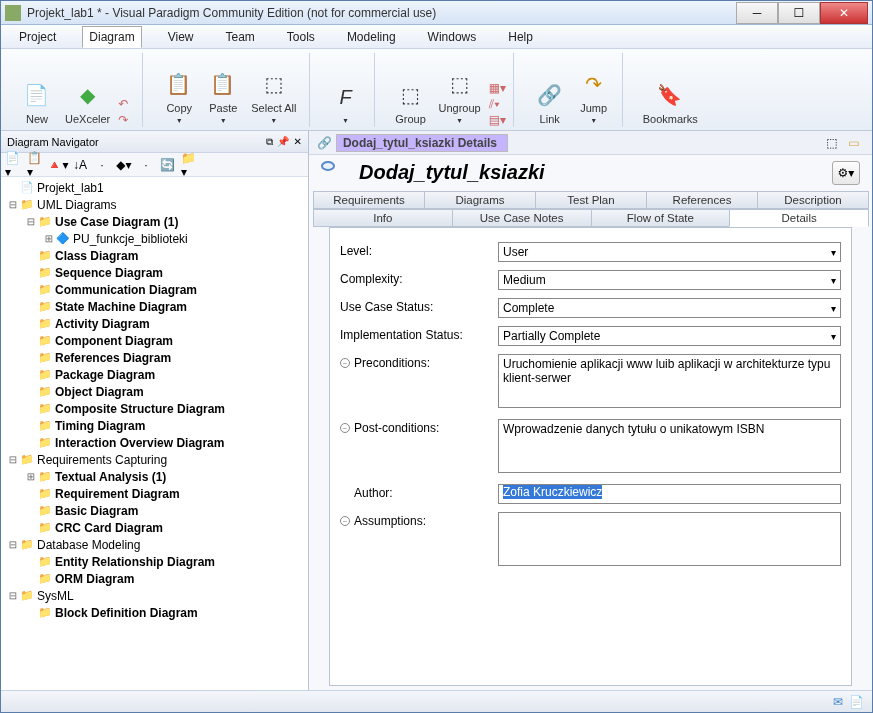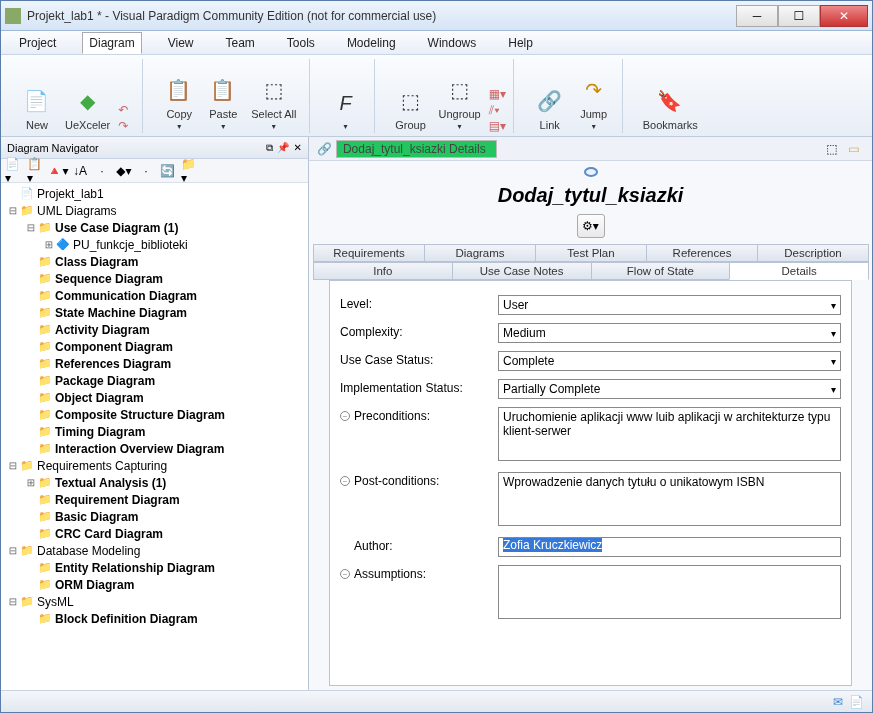--- a/index.html
+++ b/index.html
@@ -1,20 +1,20 @@
 <!DOCTYPE html>
 <html><head>
 <meta charset="utf-8">
 <style>
 * { box-sizing: border-box; margin: 0; padding: 0; font-family: "Segoe UI", Tahoma, sans-serif; }
 body { background: #d8e4f0; width: 873px; height: 713px; overflow: hidden; }
 
 .window { width: 873px; height: 713px; border: 1px solid #5a7ca8; background: #fff; display: flex; flex-direction: column; }
 
-.titlebar { height: 30px; background: linear-gradient(#eef4fc, #d6e4f6); display: flex; align-items: center; padding: 0 4px; border-bottom: 1px solid #a0b8d8; }
+.titlebar { height: 24px; background: linear-gradient(#eef4fc, #d6e4f6); display: flex; align-items: center; padding: 0 4px; border-bottom: 1px solid #a0b8d8; }
 .titlebar-icon { width: 16px; height: 16px; background: #8a6; margin-right: 6px; }
 .titlebar-text { flex: 1; font-size: 12px; color: #333; }
 .win-btns { display: flex; gap: 0; }
 .win-btn { width: 42px; height: 22px; display: flex; align-items: center; justify-content: center; font-size: 12px; background: linear-gradient(#f8f8f8,#e0e0e0); border: 1px solid #aaa; cursor: pointer; }
 .win-btn.close { background: linear-gradient(#e88,#c33); color: #fff; width: 48px; border-color: #a33; }
 
 .menubar { height: 24px; background: linear-gradient(#fbfcfe,#e8eef8); display: flex; align-items: center; padding: 0 12px; gap: 20px; border-bottom: 1px solid #c8d4e4; font-size: 12px; }
 .menubar span { cursor: pointer; color: #222; padding: 3px 6px; }
 .menubar span.active { background: #fff; border: 1px solid #aaa; border-bottom-color: #fff; }
 
@@ -38,25 +38,25 @@
 .tree-indent { display: inline-block; }
 .tree-toggle { width: 12px; text-align: center; color: #666; font-size: 10px; }
 .tree-icon { width: 16px; height: 14px; margin-right: 2px; display: inline-flex; align-items: center; justify-content: center; font-size: 11px; }
 .folder { color: #d8a030; }
 .diagram-icon { color: #5080c0; }
 .tree-label { color: #000; }
 .tree-label.bold { font-weight: bold; }
 
 .main { flex: 1; display: flex; flex-direction: column; background: #f6f8fb; min-width: 0; }
 .breadcrumb { height: 24px; display: flex; align-items: center; padding: 0 8px; font-size: 12px; background: #eef2f8; border-bottom: 1px solid #d0d8e4; }
-.breadcrumb .bc-item { background: #22c55e; border: 1px solid #bbb; padding: 1px 10px 1px 6px; color: #444; position: relative; margin-right: 4px; }
+.breadcrumb .bc-item { background: #c4b5fd; border: 1px solid #bbb; padding: 1px 10px 1px 6px; color: #444; position: relative; margin-right: 4px; font-weight: bold; }
 .breadcrumb .bc-spacer { flex: 1; }
 .breadcrumb .bc-btn { width: 20px; height: 18px; margin-left: 2px; cursor: pointer; display: flex; align-items: center; justify-content: center; }
 
-.detail-title { display: flex; align-items: center; padding: 6px 12px; gap: 7px; flex-direction: column; }
+.detail-title { display: flex; padding: 6px 12px; gap: 24px; }
 .detail-title .oval { width: 14px; height: 10px; border: 2px solid #5a8cc8; border-radius: 50%; background: #eaf2ff; }
 .detail-title h2 { font-size: 20px; font-weight: bold; font-style: italic; color: #000; flex: 1; }
 .gear-btn { width: 28px; height: 24px; background: linear-gradient(#fdfdfd,#e8e8e8); border: 1px solid #aaa; border-radius: 3px; cursor: pointer; display: flex; align-items: center; justify-content: center; font-size: 12px; }
 
 .tabstrip { display: flex; flex-wrap: wrap; font-size: 12px; padding: 0 4px; }
 .tab-row { display: flex; width: 100%; }
 .tab { flex: 1; text-align: center; padding: 2px 4px; background: linear-gradient(#f2f4f8,#dde4ee); border: 1px solid #b8c4d4; cursor: pointer; color: #333; margin: 0 -1px 0 0; font-size: 11.5px; }
 .tab.active { background: #fff; border-bottom-color: #fff; font-weight: normal; }
 
 .form-area { flex: 1; background: #fff; border: 1px solid #b8c4d4; margin: 0 20px 4px; padding: 14px 10px; overflow: auto; }

